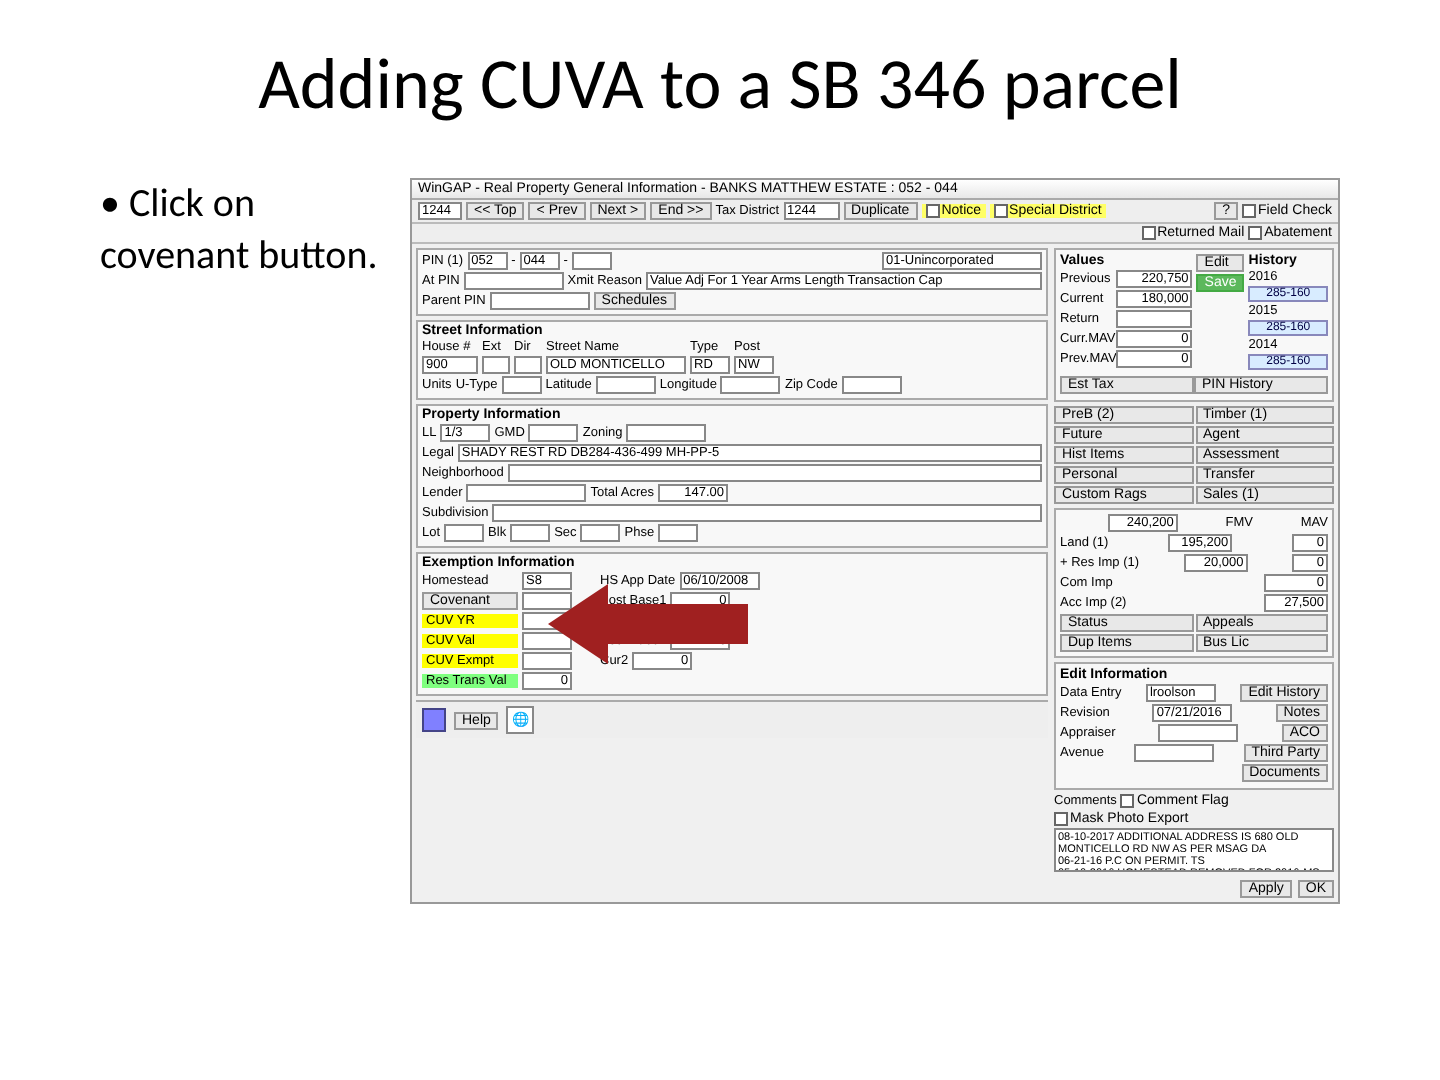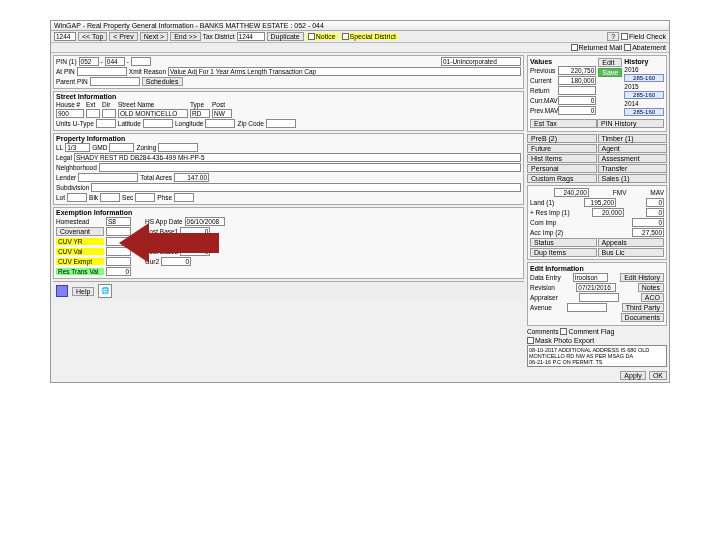--- a/index.html
+++ b/index.html
@@ -37,22 +37,24 @@
   .arrow-shaft { position: absolute; right: 0; top: 10px; width: 70px; height: 20px; background: #a02020; }
   .arrow-head { position: absolute; left: 10px; top: 0; width: 0; height: 0; border-top: 20px solid transparent; border-bottom: 20px solid transparent; border-right: 30px solid #a02020; }
   .footer { position: absolute; bottom: 10px; left: 0; right: 0; display: flex; justify-content: space-between; padding: 0 50px; font-size: 14px; color: #333; }
   .comments-box { border: 1px solid #888; background: #fff; font-size: 5.5px; padding: 1px; height: 22px; overflow: hidden; line-height: 1.1; }
   .bottom-bar { display: flex; justify-content: space-between; align-items: center; padding: 2px 3px; border-top: 1px solid #aaa; background: #eee; }
 </style>
 </head>
 <body>
 
 <div class="slide">
+  <h1 class="title">Adding CUVA to a SB 346 parcel</h1>
 
   <div class="content-row">
+    <div class="bullet-text">Click on covenant button.</div>
 
     <div class="screenshot">
 
       <div class="titlebar">WinGAP - Real Property General Information - BANKS MATTHEW ESTATE : 052 - 044</div>
 
       <div class="toolbar">
         <span class="fld" style="width:22px">1244</span>
         <span class="btn">&lt;&lt; Top</span>
         <span class="btn">&lt; Prev</span>
         <span class="btn">Next &gt;</span>

